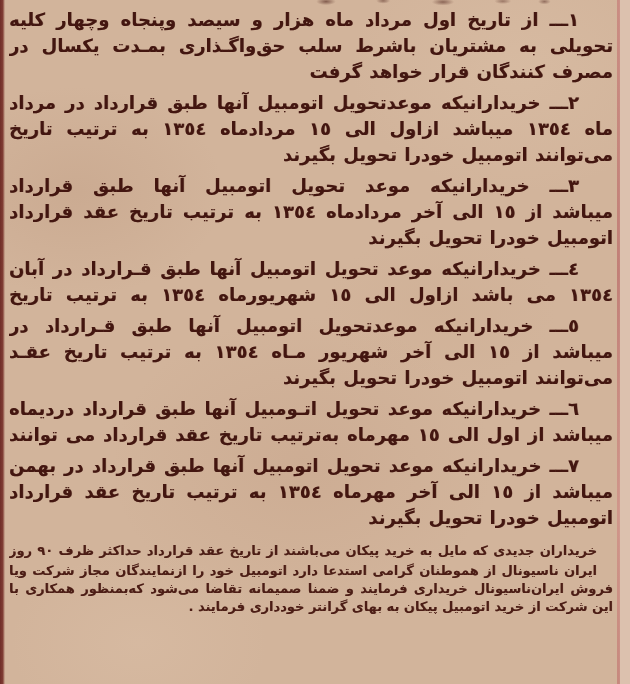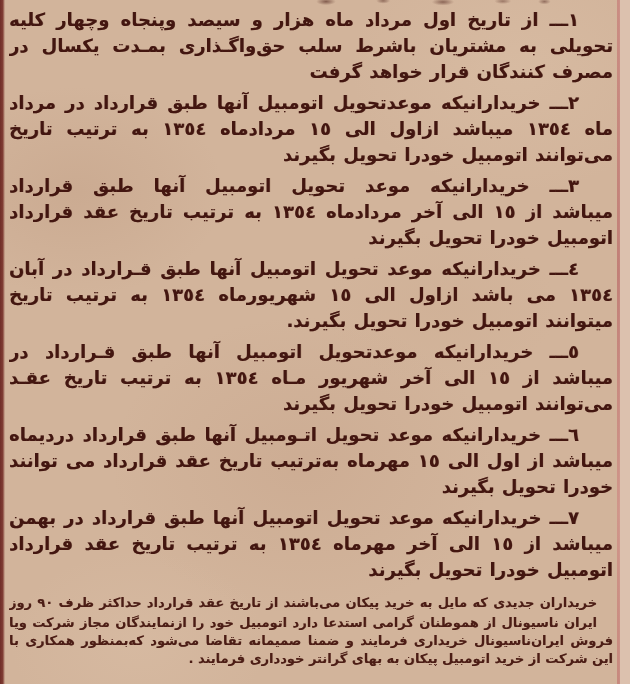--- a/index.html
+++ b/index.html
@@ -88,33 +88,31 @@
 
     <div class="para big">
       <div class="line jl indent">٣ـــ خریدارانیکه موعد تحویل اتومبیل آنها طبق قرارداد درمهرماه ١٣٥٤</div>
       <div class="line jl">میباشد از ١٥ الی آخر مردادماه ١٣٥٤ به ترتیب تاریخ عقد قرارداد میتوانند</div>
       <div class="line last">اتومبیل خودرا تحویل بگیرند</div>
     </div>
 
     <div class="para big">
       <div class="line jl indent">٤ـــ خریدارانیکه موعد تحویل اتومبیل آنها طبق قـرارداد در آبان مـاه</div>
       <div class="line jl">١٣٥٤ می باشد ازاول الی ١٥ شهریورماه ١٣٥٤ به ترتیب تاریخ عقدقرارداد</div>
-      <div class="line last">میتوانند اتومبیل خودرا تحویل بگیرند.</div>
     </div>
 
     <div class="para big">
       <div class="line jl indent">٥ـــ خریدارانیکه موعدتحویل اتومبیل آنها طبق قـرارداد در آذرمـاه ١٣٥٤</div>
       <div class="line jl">میباشد از ١٥ الی آخر شهریور مـاه ١٣٥٤ به ترتیب تاریخ عقـد قـرارداد</div>
       <div class="line last">می‌توانند اتومبیل خودرا تحویل بگیرند</div>
     </div>
 
     <div class="para big">
       <div class="line jl indent">٦ـــ خریدارانیکه موعد تحویل اتـومبیل آنها طبق قرارداد دردیماه ١٣٥٤</div>
       <div class="line jl">میباشد از اول الی ١٥ مهرماه به‌ترتیب تاریخ عقد قرارداد می توانند اتومبیل</div>
-      <div class="line last">خودرا تحویل بگیرند</div>
     </div>
 
     <div class="para big">
       <div class="line jl indent">٧ـــ خریدارانیکه موعد تحویل اتومبیل آنها طبق قرارداد در بهمن ماه ١٣٥٤</div>
       <div class="line jl">میباشد از ١٥ الی آخر مهرماه ١٣٥٤ به ترتیب تاریخ عقد قرارداد می‌توانند</div>
       <div class="line last">اتومبیل خودرا تحویل بگیرند</div>
     </div>
 
     <div class="notes-gap"></div>
 

